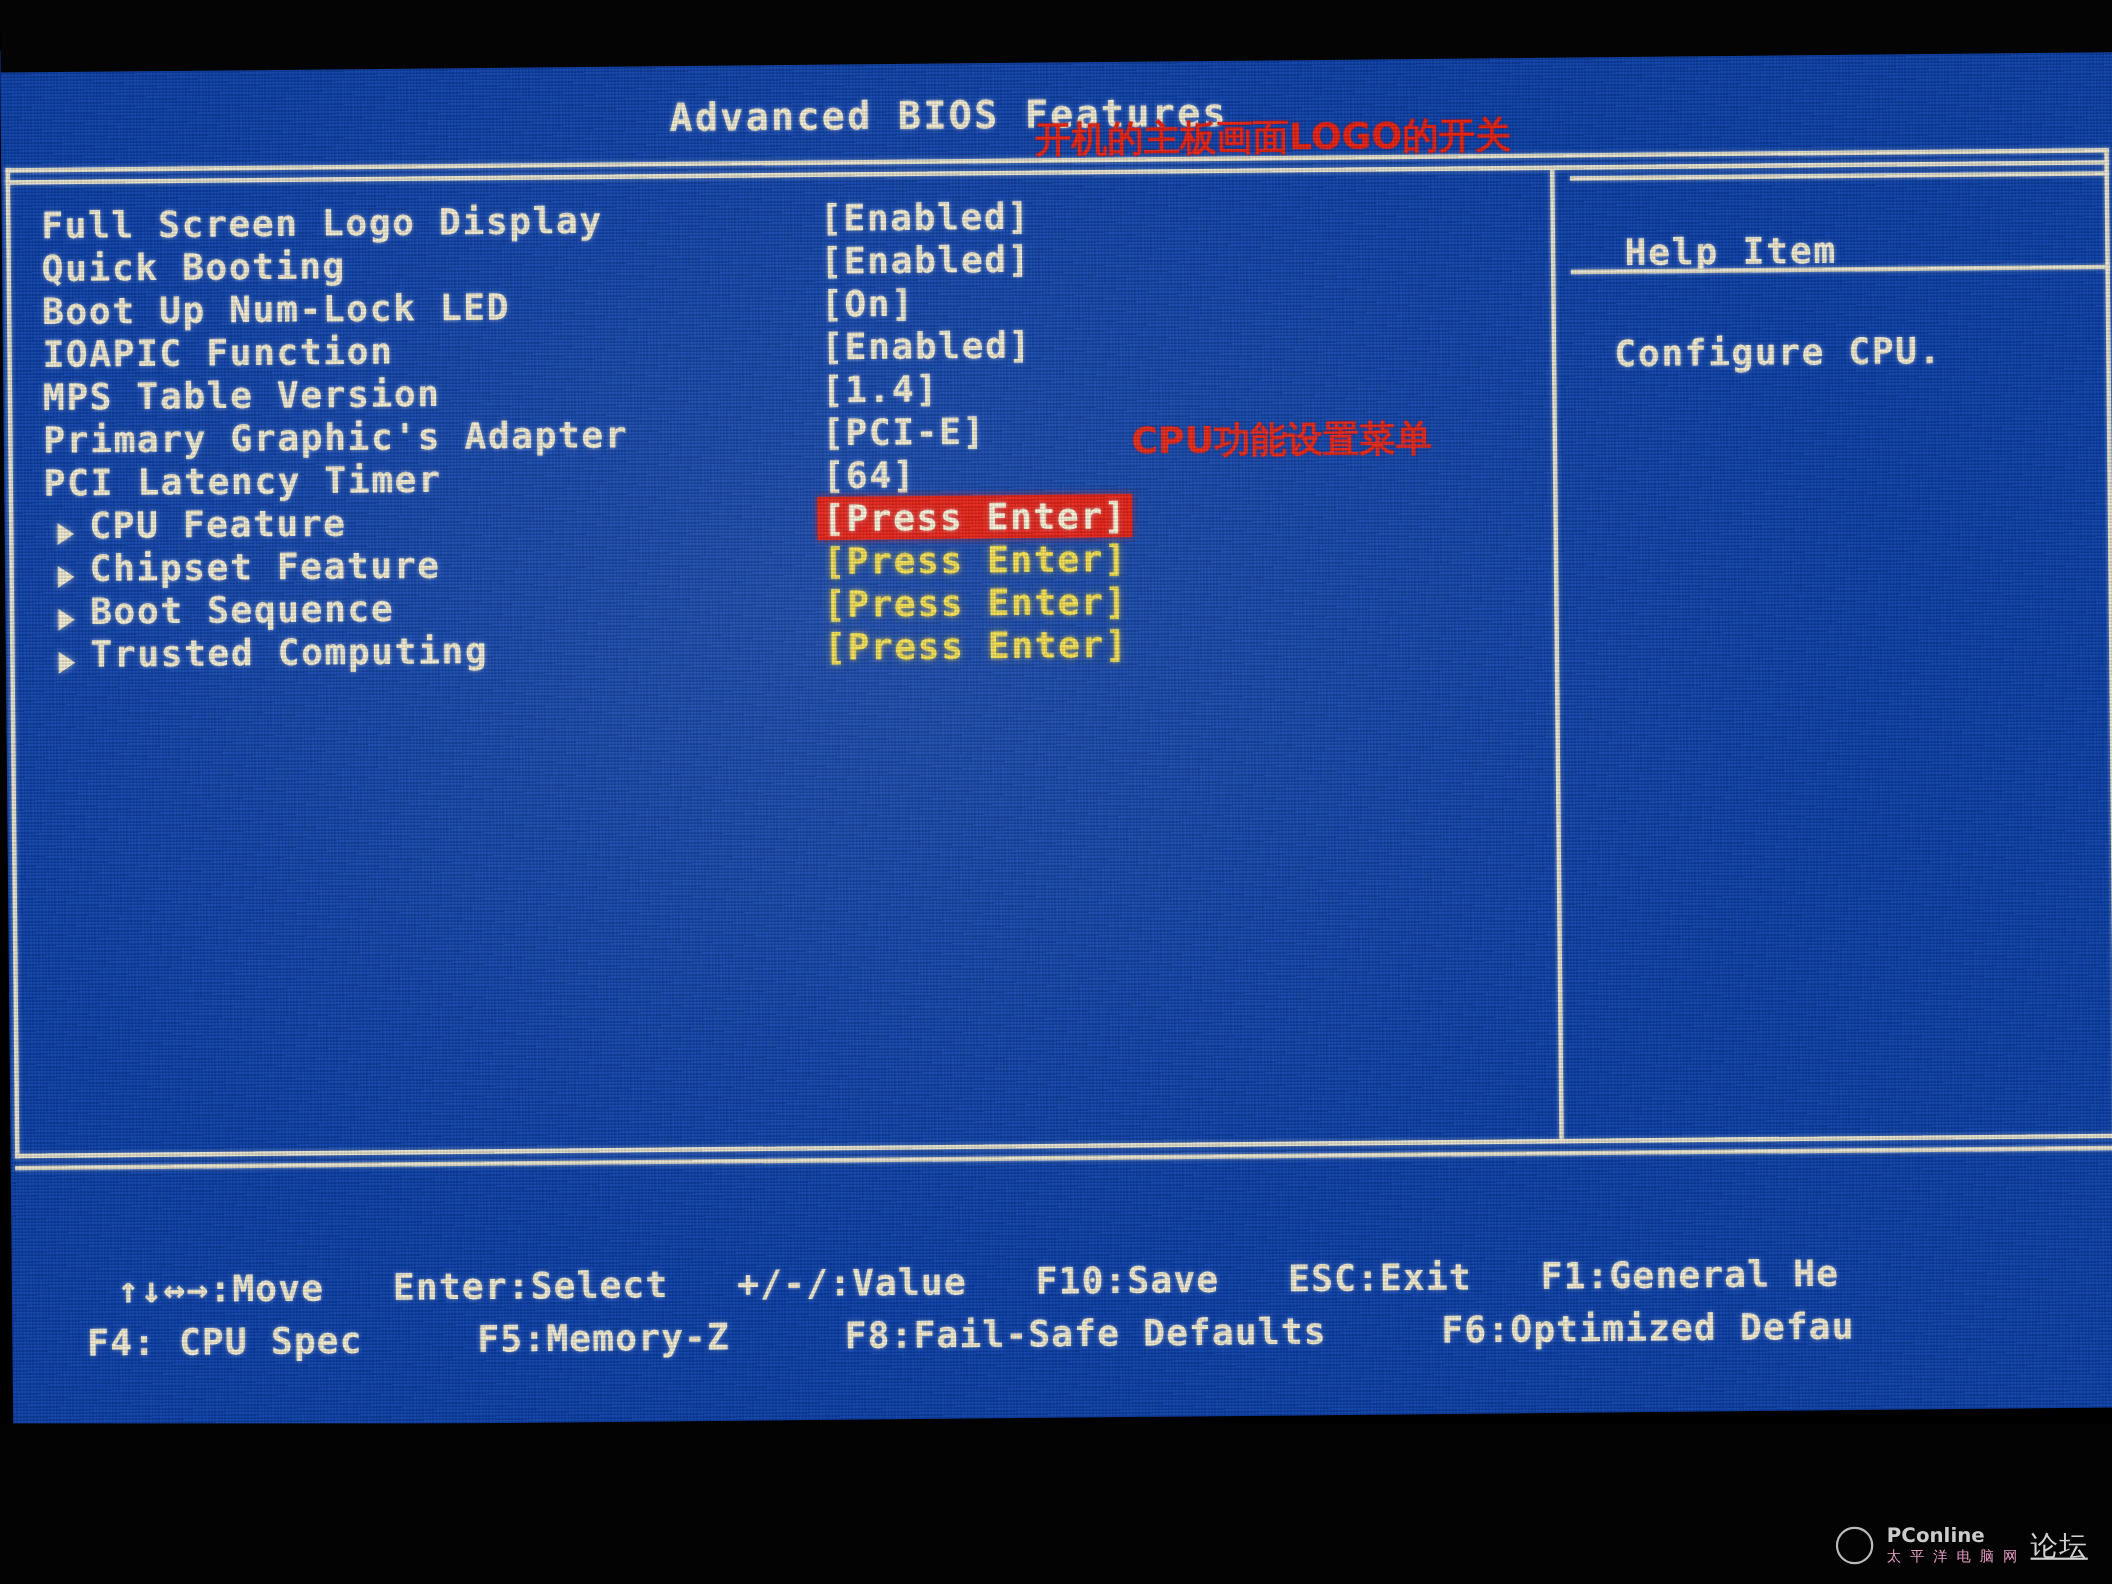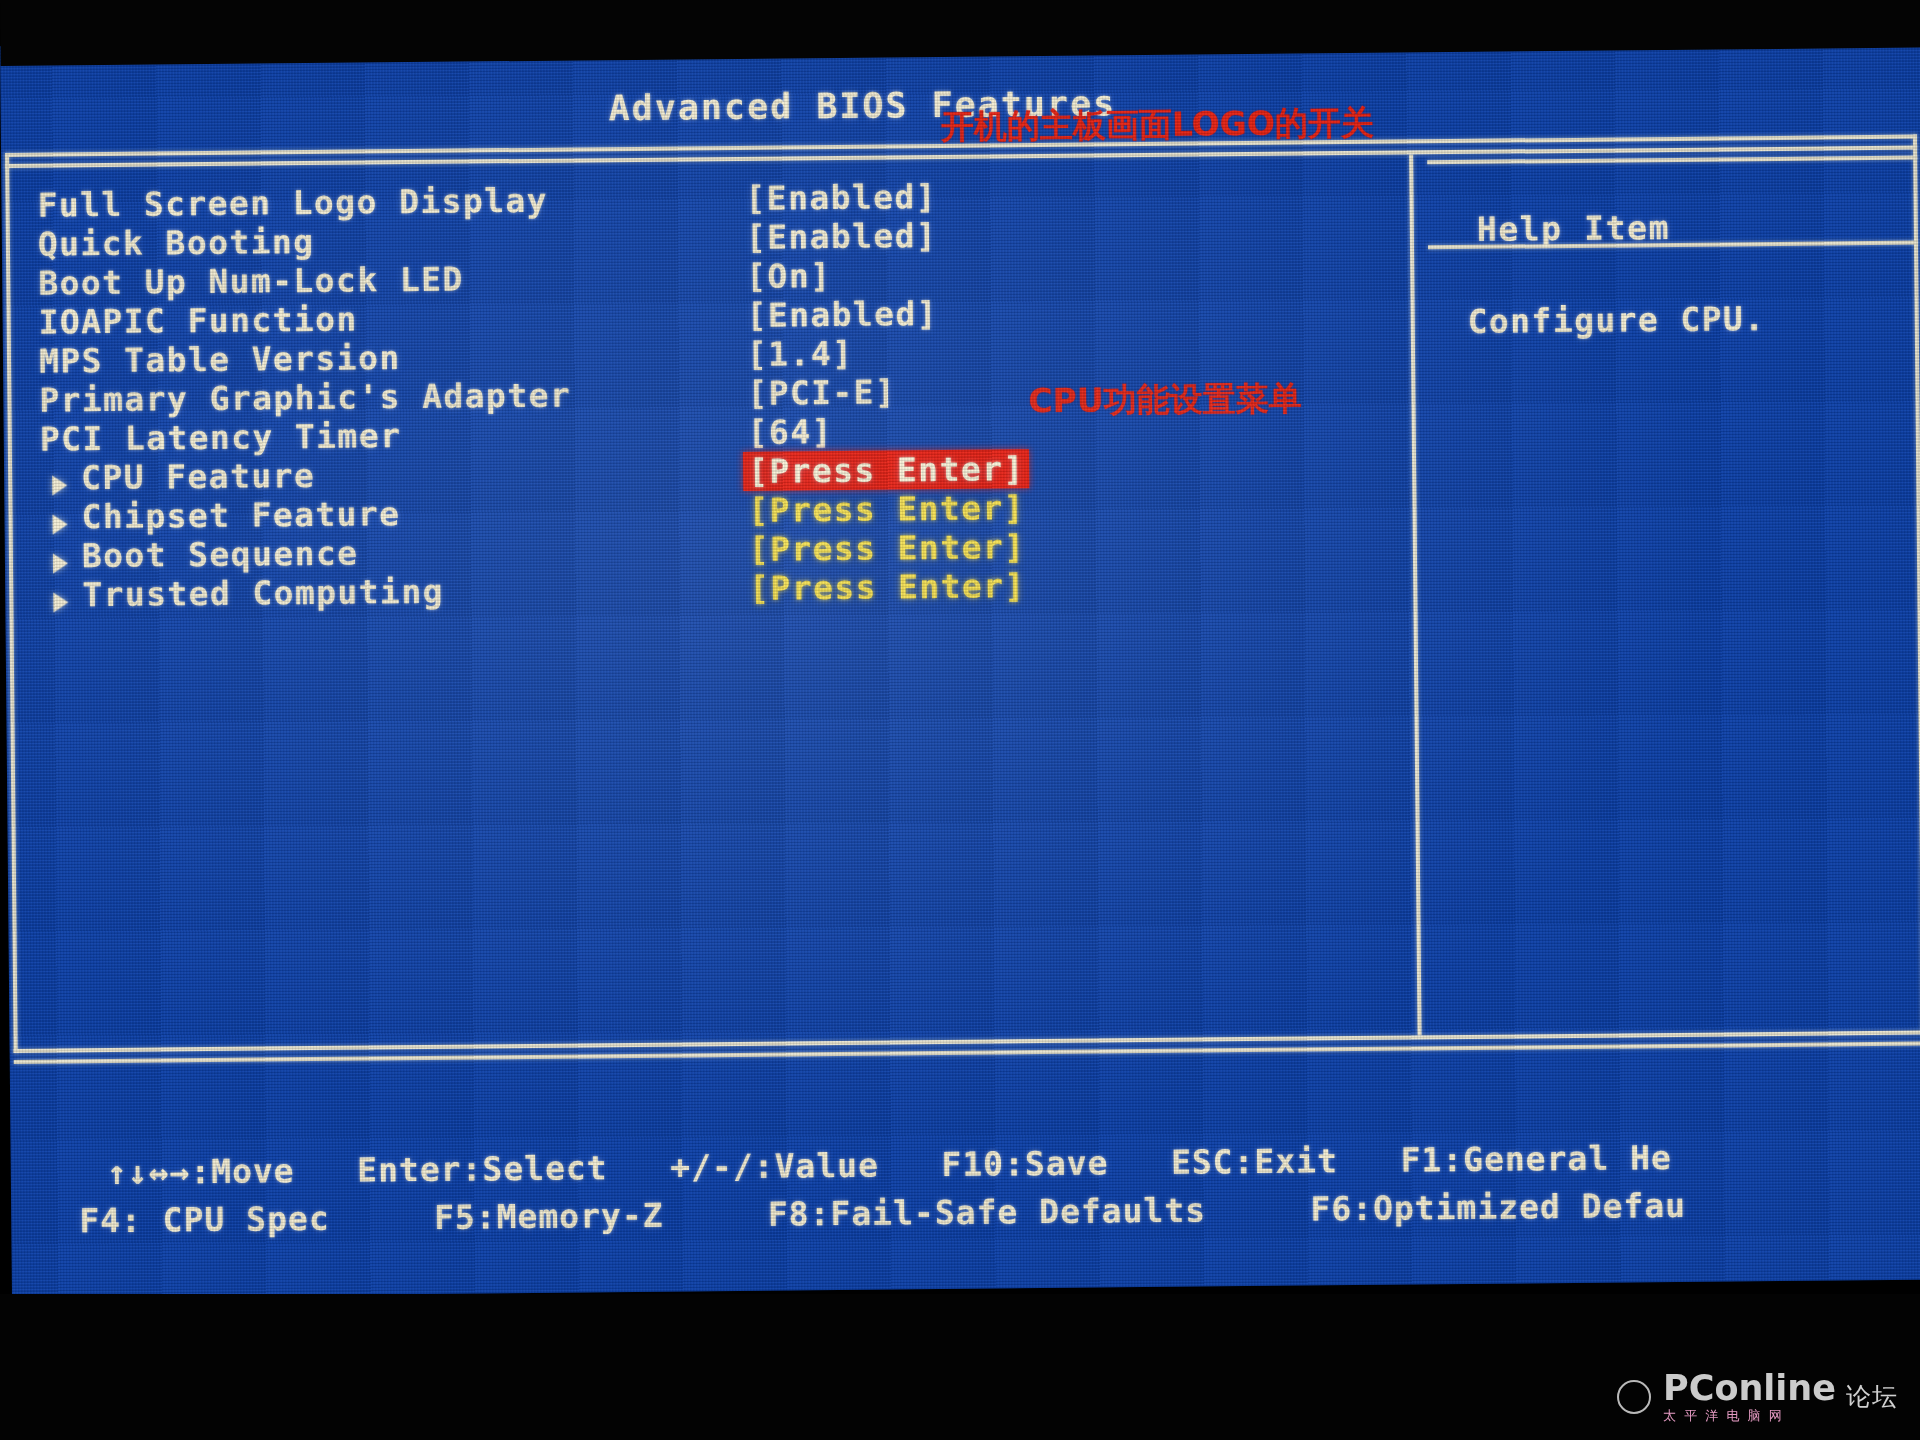--- a/index.html
+++ b/index.html
@@ -251,37 +251,38 @@
     opacity: 0.92;
   }
   #wm-logo-box {
     display: flex;
     flex-direction: column;
     align-items: flex-start;
     line-height: 1;
   }
   #wm-main {
     font-family: "DejaVu Sans", "Liberation Sans", sans-serif;
-    font-size: 35px;
+    font-size: 18px;
     font-weight: bold;
     color: #dcdcdc;
     letter-spacing: 0px;
   }
   #wm-sub {
     font-family: "DejaVu Sans", "Liberation Sans", sans-serif;
     font-size: 13px;
     color: #f9a8d4;
     letter-spacing: 2px;
     margin-top: 3px;
   }
   #wm-forum {
     font-family: "DejaVu Sans", "Liberation Sans", sans-serif;
     font-size: 25px;
     color: #e2e2e2;
     letter-spacing: 1px;
+    text-decoration: underline;
   }
   #wm-circle {
     width: 30px; height: 30px;
     border-radius: 50%;
     border: 2px solid #c9c9c9;
     margin-right: 2px;
   }
 </style>
 </head>
 <body>

